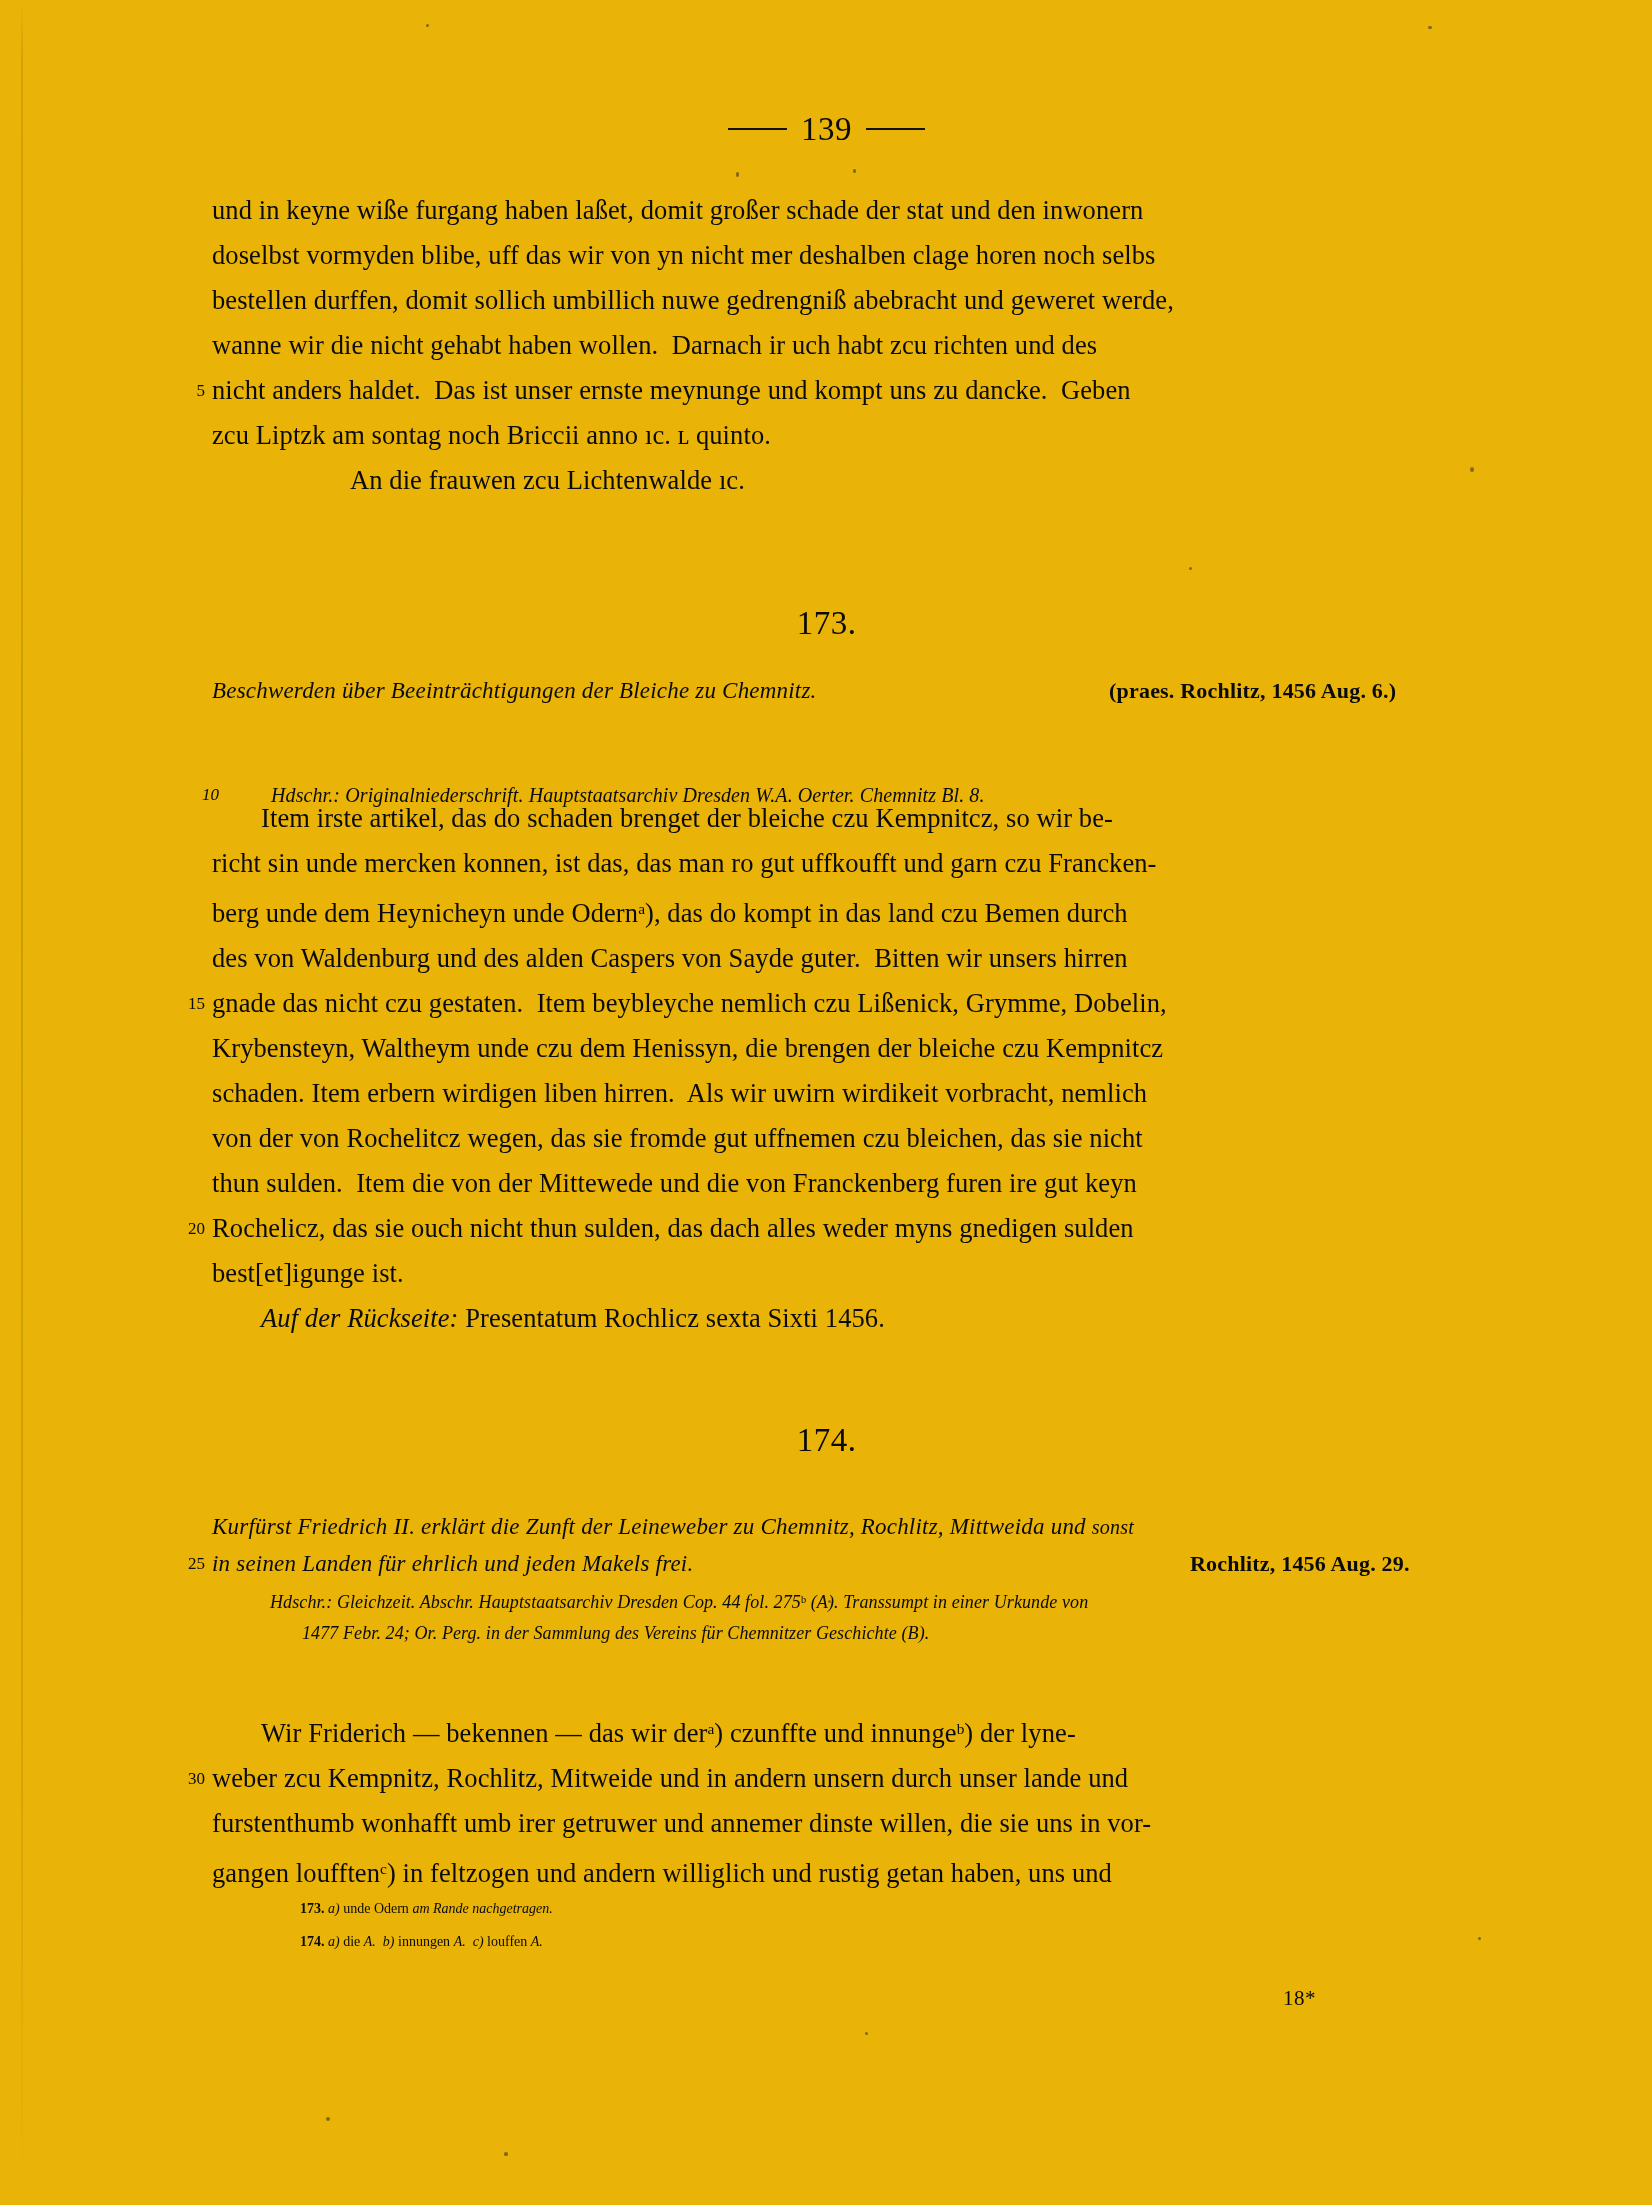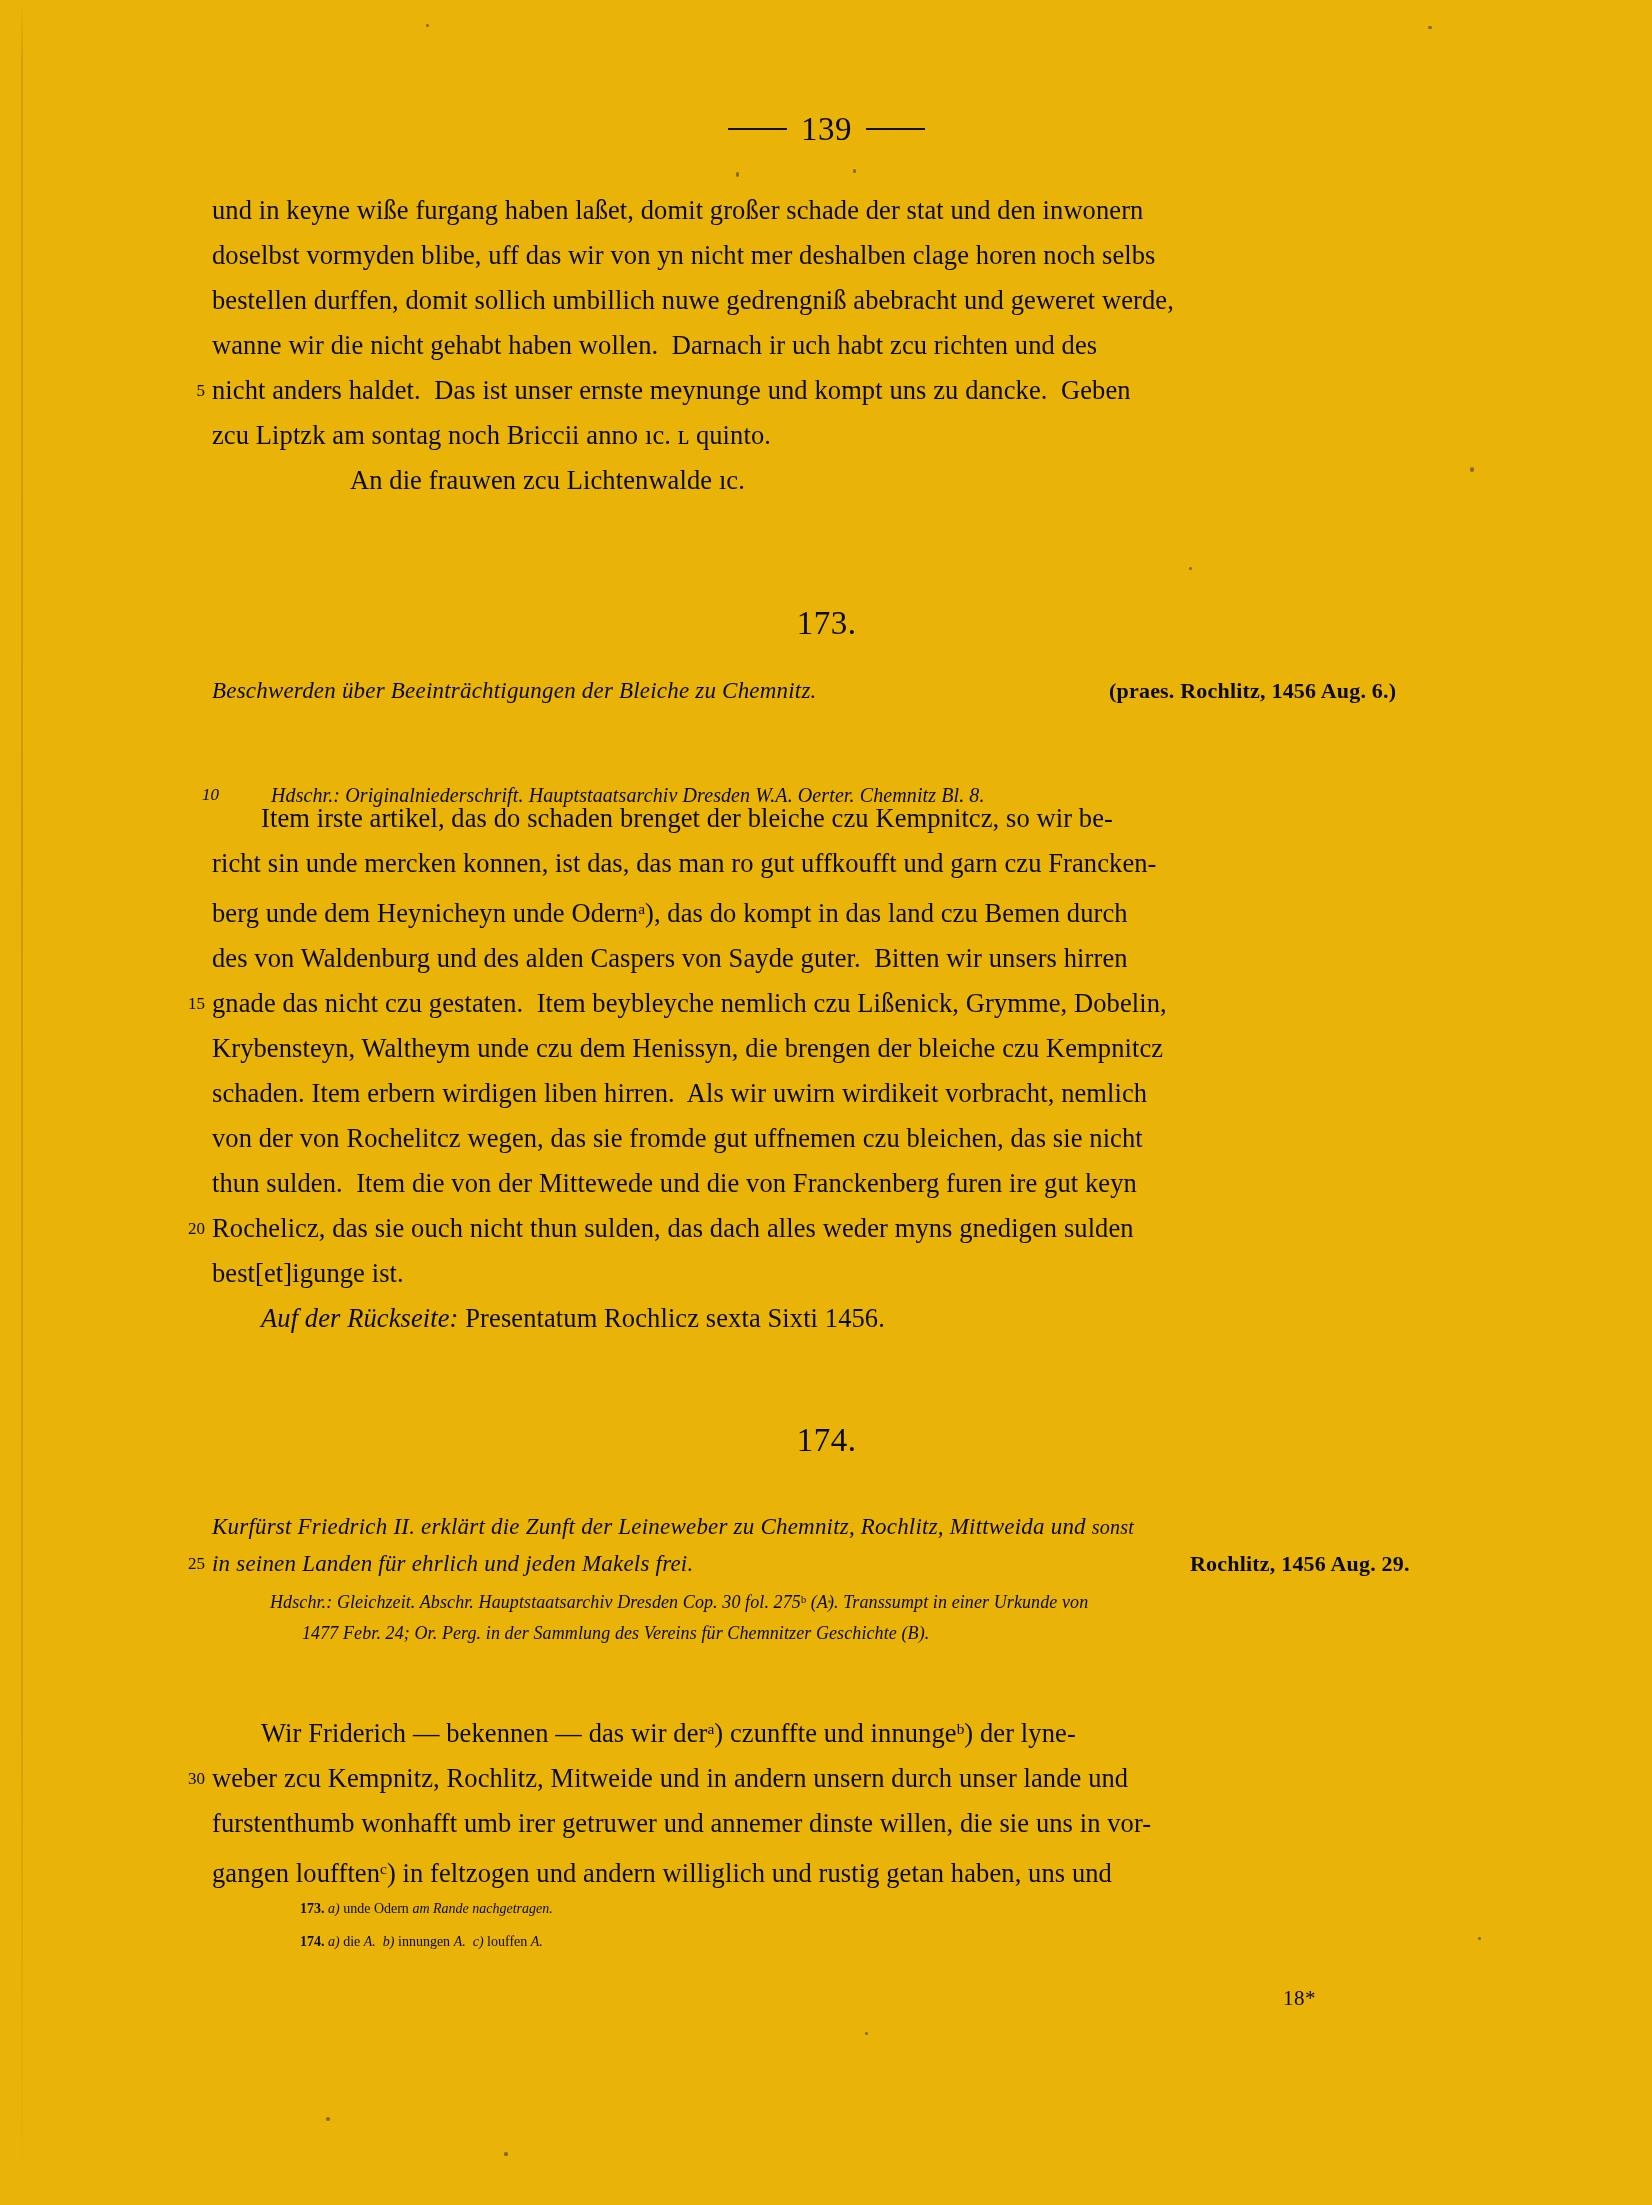--- a/index.html
+++ b/index.html
@@ -271,21 +271,21 @@
   </div>
   <div class="regest" style="left:212px; top:1544px; width:849px;">
     <span class="lineno" style="left:-41px; line-height:39px; font-style:normal;">25</span>
     <span>in seinen Landen für ehrlich und jeden Makels frei.</span>
   </div>
   <div class="dateline" style="left:1190px; top:1544px;">
     <span>Rochlitz, 1456 Aug. 29.</span>
   </div>
 
   <div class="source-small" style="left:270px; top:1584px; width:1199px;">
-    <div><span>Hdschr.: Gleichzeit. Abschr. Hauptstaatsarchiv Dresden Cop. 30 fol. 275</span><sup>b</sup><span> (A).   Transsumpt in einer Urkunde von</span></div>
+    <div><span>Hdschr.: Gleichzeit. Abschr. Hauptstaatsarchiv Dresden Cop. 44 fol. 275</span><sup>b</sup><span> (A).   Transsumpt in einer Urkunde von</span></div>
     <div class="l2"><span>1477 Febr. 24;  Or. Perg. in der Sammlung des Vereins für Chemnitzer Geschichte (B).</span></div>
   </div>
 
   <div class="block" style="top:1706px;">
     <div class="para">
       <div class="ln j" style="padding-left:49px;">
           <span><span>Wir Friderich — bekennen — das wir der</span><sup>a</sup><span>) czunffte und innunge</span><sup>b</sup><span>) der lyne-</span></span>
         </div>
       <div class="ln j">
         <span class="lineno">30</span>

